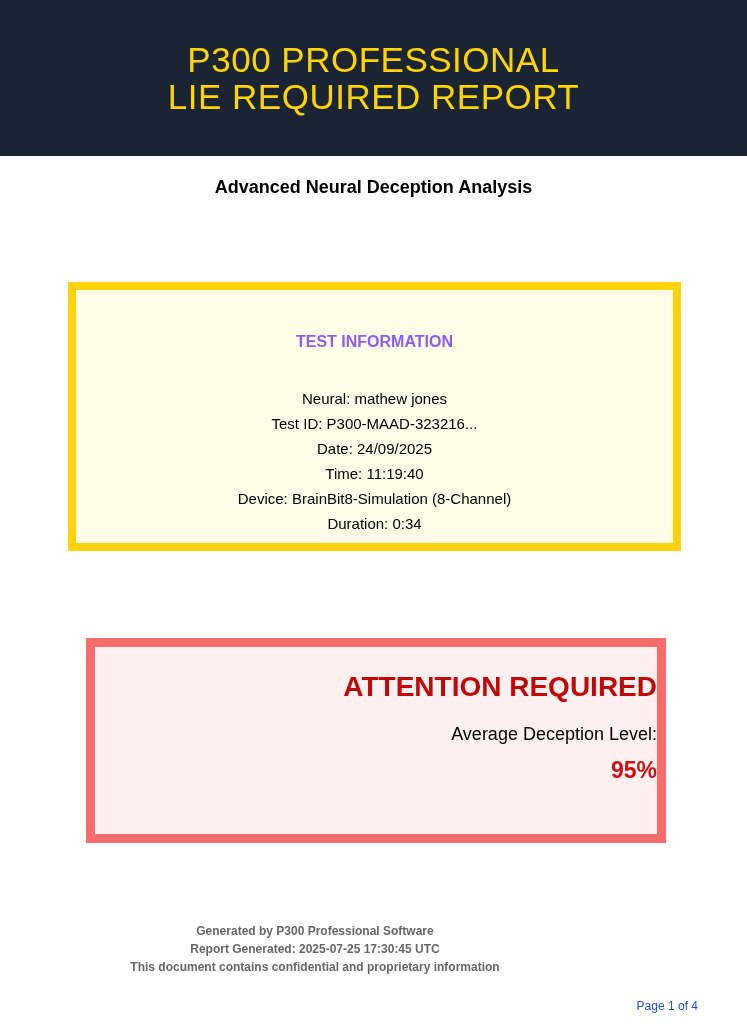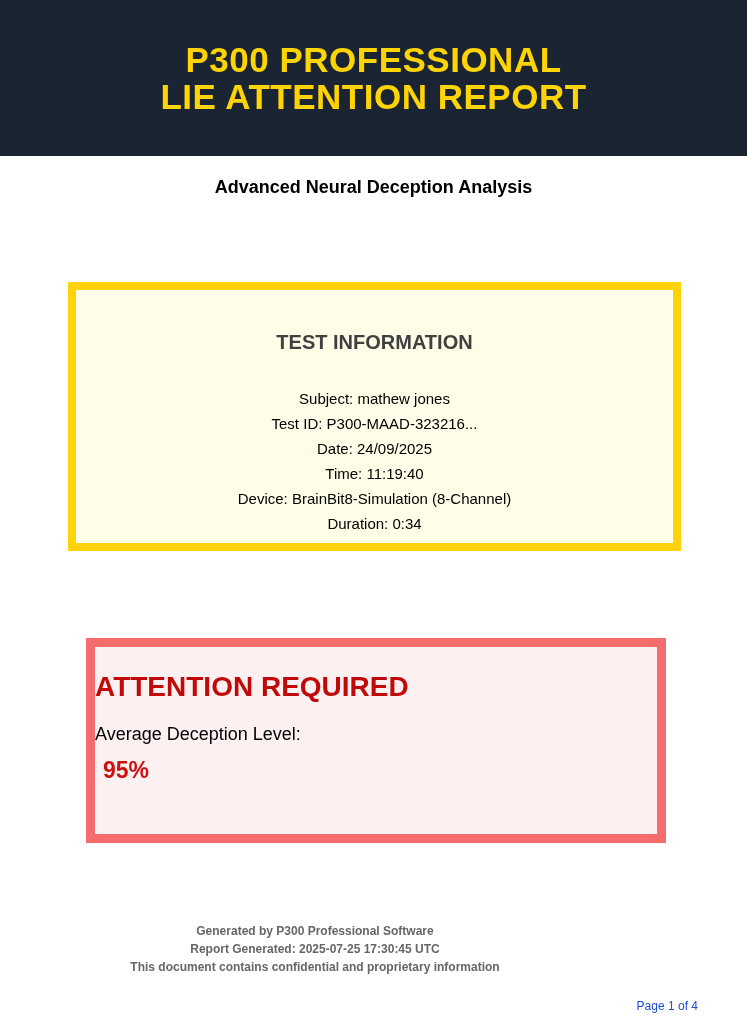--- a/index.html
+++ b/index.html
@@ -25,21 +25,21 @@
     background: #1b2432;
     display: flex;
     flex-direction: column;
     align-items: center;
     justify-content: center;
     text-align: center;
   }
   .report-title {
     color: #ffd404;
     font-size: 35px;
-    font-weight: bold;
+    font-weight: normal;
     line-height: 37px;
     letter-spacing: 0.5px;
   }
 
   
   .report-subtitle {
     position: absolute;
     top: 177px;
     left: 0;
     width: 747px;
@@ -56,44 +56,44 @@
     left: 68px;
     top: 282px;
     width: 613px;
     height: 269px;
     background: #fffde7;
     border: 8px solid #ffd20a;
     padding-top: 40px;
     text-align: center;
   }
   .info-box-title {
-    font-size: 20px;
+    font-size: 16px;
     font-weight: bold;
-    color: #404040;
+    color: #8b5cf6;
     line-height: 24px;
     margin-bottom: 32px;
   }
   .info-line {
     font-size: 15px;
     color: #000000;
     line-height: 25px;
   }
 
   
   .alert-box {
     position: absolute;
     box-sizing: border-box;
     left: 86px;
     top: 638px;
     width: 580px;
     height: 205px;
     background: #fcf0f0;
     border: 9px solid #f56c6c;
     padding-top: 24px;
-    text-align: left;
+    text-align: right;
   }
   .alert-title {
     font-size: 28px;
     font-weight: bold;
     color: #c00a0a;
     line-height: 32px;
     margin-bottom: 16px;
   }
   .alert-metric-label {
     font-size: 18px;
@@ -132,28 +132,28 @@
     color: #1d4ed8;
   }
 </style>
 </head>
 <body>
 
 <div class="page">
 
   <div class="report-header">
     <div class="report-title">P300 PROFESSIONAL</div>
-    <div class="report-title">LIE ATTENTION REPORT</div>
+    <div class="report-title">LIE REQUIRED REPORT</div>
   </div>
 
   <div class="report-subtitle">Advanced Neural Deception Analysis</div>
 
   <div class="info-box">
     <div class="info-box-title">TEST INFORMATION</div>
-    <div class="info-line">Subject: mathew jones</div>
+    <div class="info-line">Neural: mathew jones</div>
     <div class="info-line">Test ID: P300-MAAD-323216...</div>
     <div class="info-line">Date: 24/09/2025</div>
     <div class="info-line">Time: 11:19:40</div>
     <div class="info-line">Device: BrainBit8-Simulation (8-Channel)</div>
     <div class="info-line">Duration: 0:34</div>
   </div>
 
   <div class="alert-box">
     <div class="alert-title">ATTENTION REQUIRED</div>
     <div class="alert-metric-label">Average Deception Level:</div>

